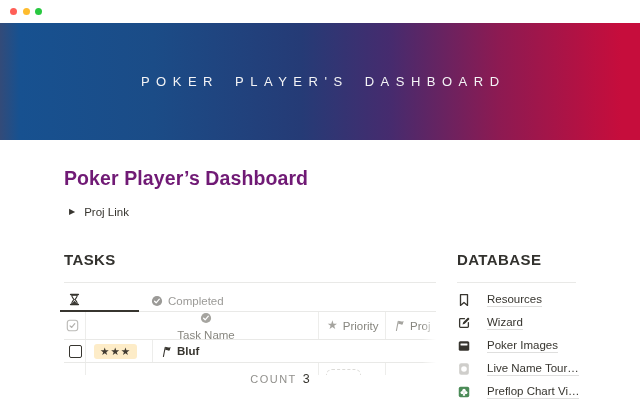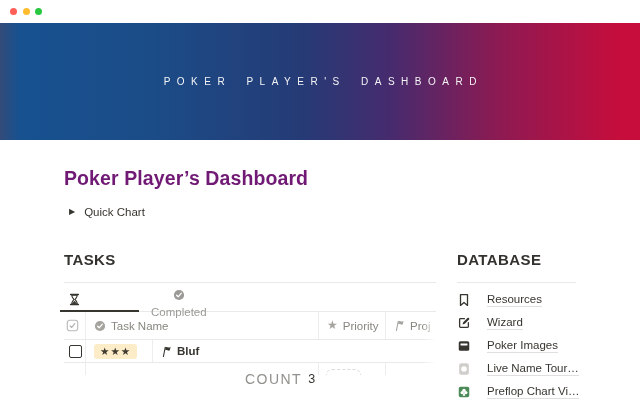--- a/index.html
+++ b/index.html
@@ -15,21 +15,21 @@
   .topbar { position:absolute; left:0; top:0; width:640px; height:23px; background:#fff;
             display:flex; align-items:center; padding-left:10px; gap:5.5px; }
   .light { width:7px; height:7px; border-radius:50%; }
   .light.red{ background:#ff5f57; } .light.yellow{ background:#febc2e; } .light.green{ background:#28c840; }
 
   
   .banner { position:absolute; left:0; top:23px; width:640px; height:117px;
             background:linear-gradient(90deg,#334b79 0%, #175190 3%, #1b4c87 24%,
                        #253b76 47%, #462b6e 61%, #8d1a52 78%, #c60d3c 97%);
             display:flex; align-items:center; justify-content:center; }
-  .banner-title { color:#f4f4f6; font-size:10px; font-weight:500;
+  .banner-title { color:#f4f4f6; font-size:13px; font-weight:500;
                   letter-spacing:6.5px; word-spacing:6px; padding-left:6.5px;text-align:center; }
 
   
   .page-title { position:absolute; left:64px; top:167px; font-size:19.5px; font-weight:700;
                 color:#701a75; letter-spacing:0.1px; }
   .quick-link { position:absolute; left:69px; top:203px; height:18px;
                 display:flex; align-items:center; gap:9px; cursor:pointer; }
   .quick-link .arrow { font-size:8px; color:#37352f; line-height:1; }
   .quick-link .ql-label { font-size:11.5px; font-weight:500; color:#37352f; }
 
@@ -40,50 +40,50 @@
   .divider { position:absolute; height:1px; background:#e9e9e7; top:282px; }
   .d-tasks { left:64px; width:372px; }
   .d-database { left:457px; width:119px; }
 
   
   .tabbar { position:absolute; left:64px; top:289px; width:372px; height:23px;
             border-bottom:1px solid #e9e9e7; }
   .tab { position:absolute; top:0; height:23px; display:flex; align-items:center; gap:5px; cursor:pointer; }
   .tab-active { left:-4px; width:79px; padding-left:8px; border-bottom:2px solid #37352f; }
   .tab-active .tab-label { font-size:11.5px; font-weight:600; color:#37352f; }
-  .tab-inactive { left:87px;flex-direction:column; }
+  .tab-inactive { left:87px; }
   .tab-inactive .tab-label { font-size:11.5px; font-weight:500; color:#9b9a97; }
 
   
   .table { position:absolute; left:64px; top:312px; width:372px; }
   .trow { display:flex; width:372px; }
   .thead { height:28px; border-bottom:1px solid #e9e9e7; }
   .tdata { height:23px; border-bottom:1px solid #e9e9e7; }
   .tpartial { height:12px; overflow:hidden; position:relative; }
   .cell { display:flex; align-items:center; overflow:hidden; }
   .c1 { width:21px; justify-content:flex-start; padding-left:2px; }
-  .c2 { width:233px; padding-left:8px; gap:5px; border-left:1px solid #ededeb; }
+  .c2 { width:233px; padding-left:8px; gap:5px; border-left:1px solid #ededeb;flex-direction:column; }
   .c3 { width:67px; padding-left:8px; gap:5px; border-left:1px solid #ededeb; }
   .c4 { flex:1; padding-left:7px; gap:4px; border-left:1px solid #ededeb; }
   .hdr-label { font-size:11.5px; color:#87867f; white-space:nowrap; }
   .hdr-star { font-size:12px; color:#a5a49f; line-height:1; margin-top:-1px; }
   .row-name { font-size:12px; font-weight:600; color:#37352f; white-space:nowrap;
               border-bottom:1px solid rgba(55,53,47,0.25); padding-bottom:1px; }
   .row-proj { font-size:11.5px; font-weight:600; color:#37352f; white-space:nowrap; }
   .checkbox-empty { width:13px; height:13px; border:1.4px solid #37352f; border-radius:2px; background:#fff; cursor:pointer; }
   .pill { height:15px; padding:0 6px; border-radius:3px; display:flex; align-items:center; }
   .pill-stars { font-size:10.5px; letter-spacing:1px; color:#403a31; line-height:1; }
   .ghost-pill { position:absolute; left:262px; top:6px; width:35px; height:12px;
                 border:1px dashed #dcdbd8; border-radius:6px; }
   .fade-right { position:absolute; right:0; top:0; width:14px; height:63px;
                 background:linear-gradient(90deg, rgba(255,255,255,0), #ffffff); pointer-events:none; }
   .count-row { position:absolute; left:64px; top:371px; width:372px; height:16px;
                display:flex; align-items:center; justify-content:center; gap:6px;
                transform:translateX(30px); }
-  .count-label { font-size:14px; letter-spacing:1.5px; color:#91908c; }
+  .count-label { font-size:11px; letter-spacing:1.5px; color:#91908c; }
   .count-value { font-size:12.5px; color:#37352f; font-weight:500; }
 
   
   .db-list { position:absolute; left:457px; top:288px; width:160px; }
   .db-item { height:23px; display:flex; align-items:center; gap:16px; cursor:pointer; }
   .db-label { font-size:11.5px; font-weight:500; color:#37352f; white-space:nowrap;
               border-bottom:1px solid rgba(55,53,47,0.16); padding-bottom:1px; }
   .icon14 { width:14px; height:14px; flex:0 0 14px; }
   .icon13 { width:13px; height:13px; flex:0 0 13px; }
   .icon12 { width:12px; height:12px; flex:0 0 12px; }
@@ -98,21 +98,21 @@
 </div>
 
 <div class="banner">
   <div class="banner-title">POKER PLAYER'S DASHBOARD</div>
 </div>
 
 <div class="page-title">Poker Player’s Dashboard</div>
 
 <div class="quick-link">
   <span class="arrow">▶</span>
-  <span class="ql-label">Quick Chart</span>
+  <span class="ql-label">Proj Link</span>
 </div>
 
 <div class="section-heading h-tasks">TASKS</div>
 <div class="section-heading h-database">DATABASE</div>
 <div class="divider d-tasks"></div>
 <div class="divider d-database"></div>
 
 <div class="tabbar">
   <div class="tab tab-active">
     <svg class="icon13" viewBox="0 0 16 16">

